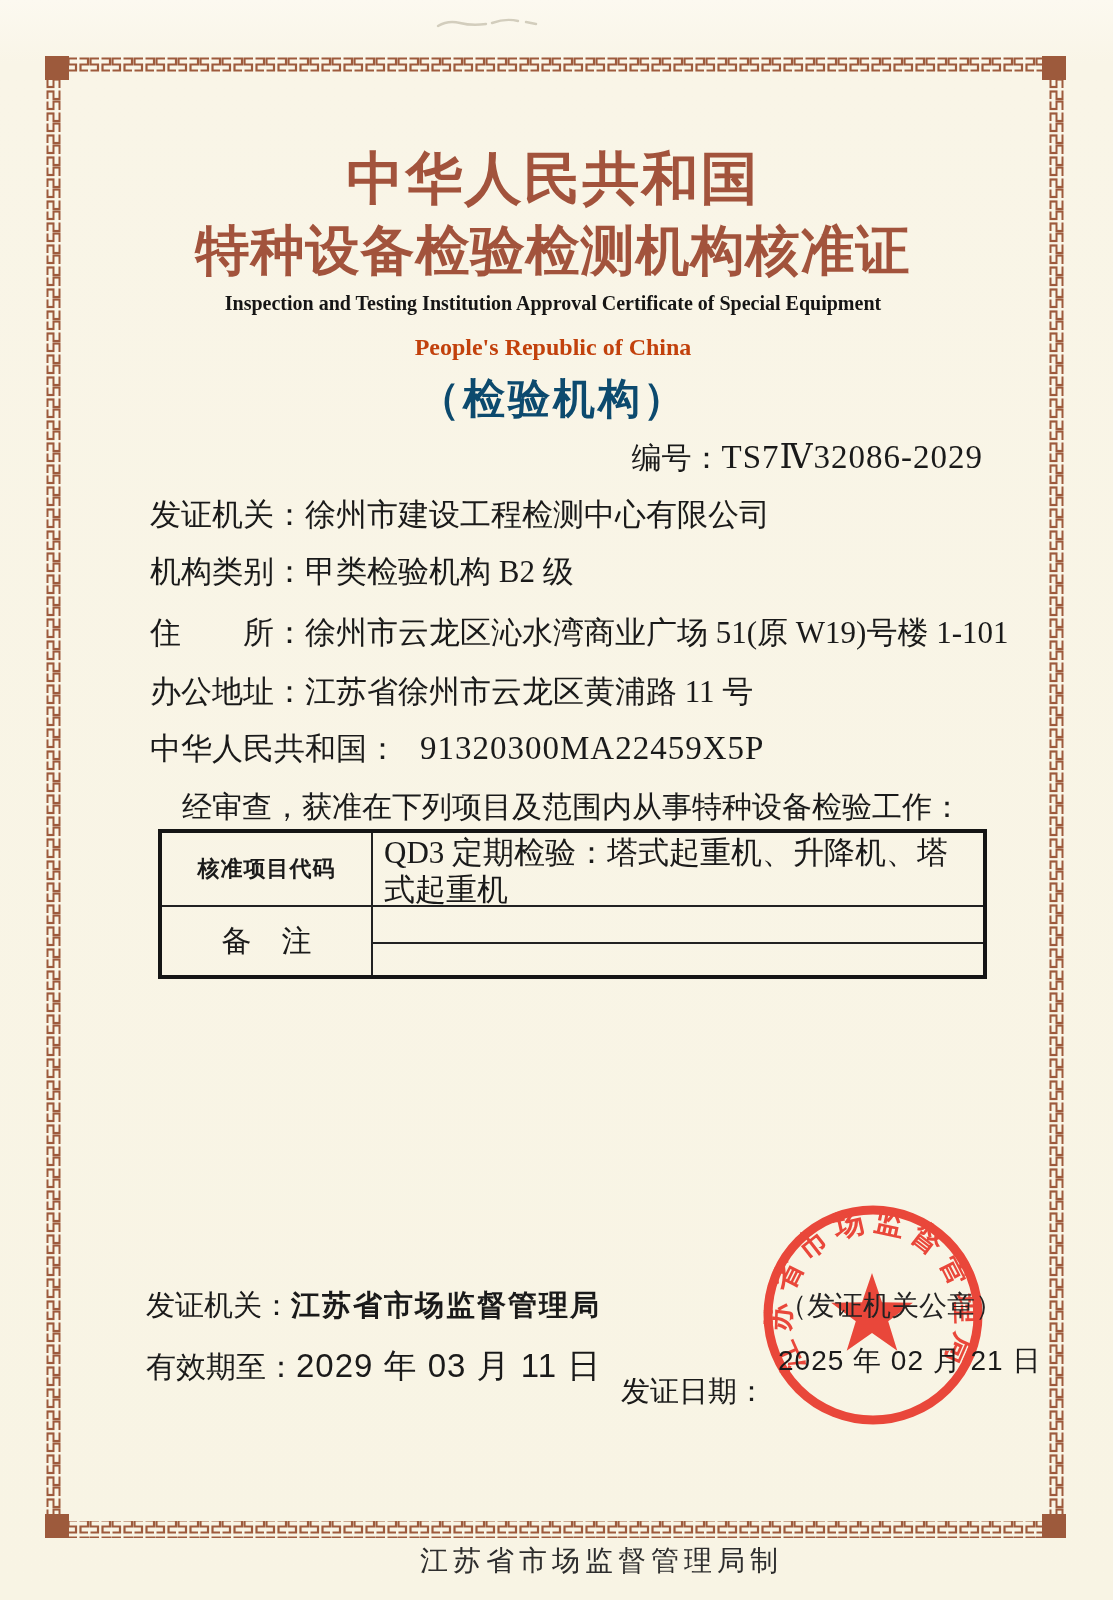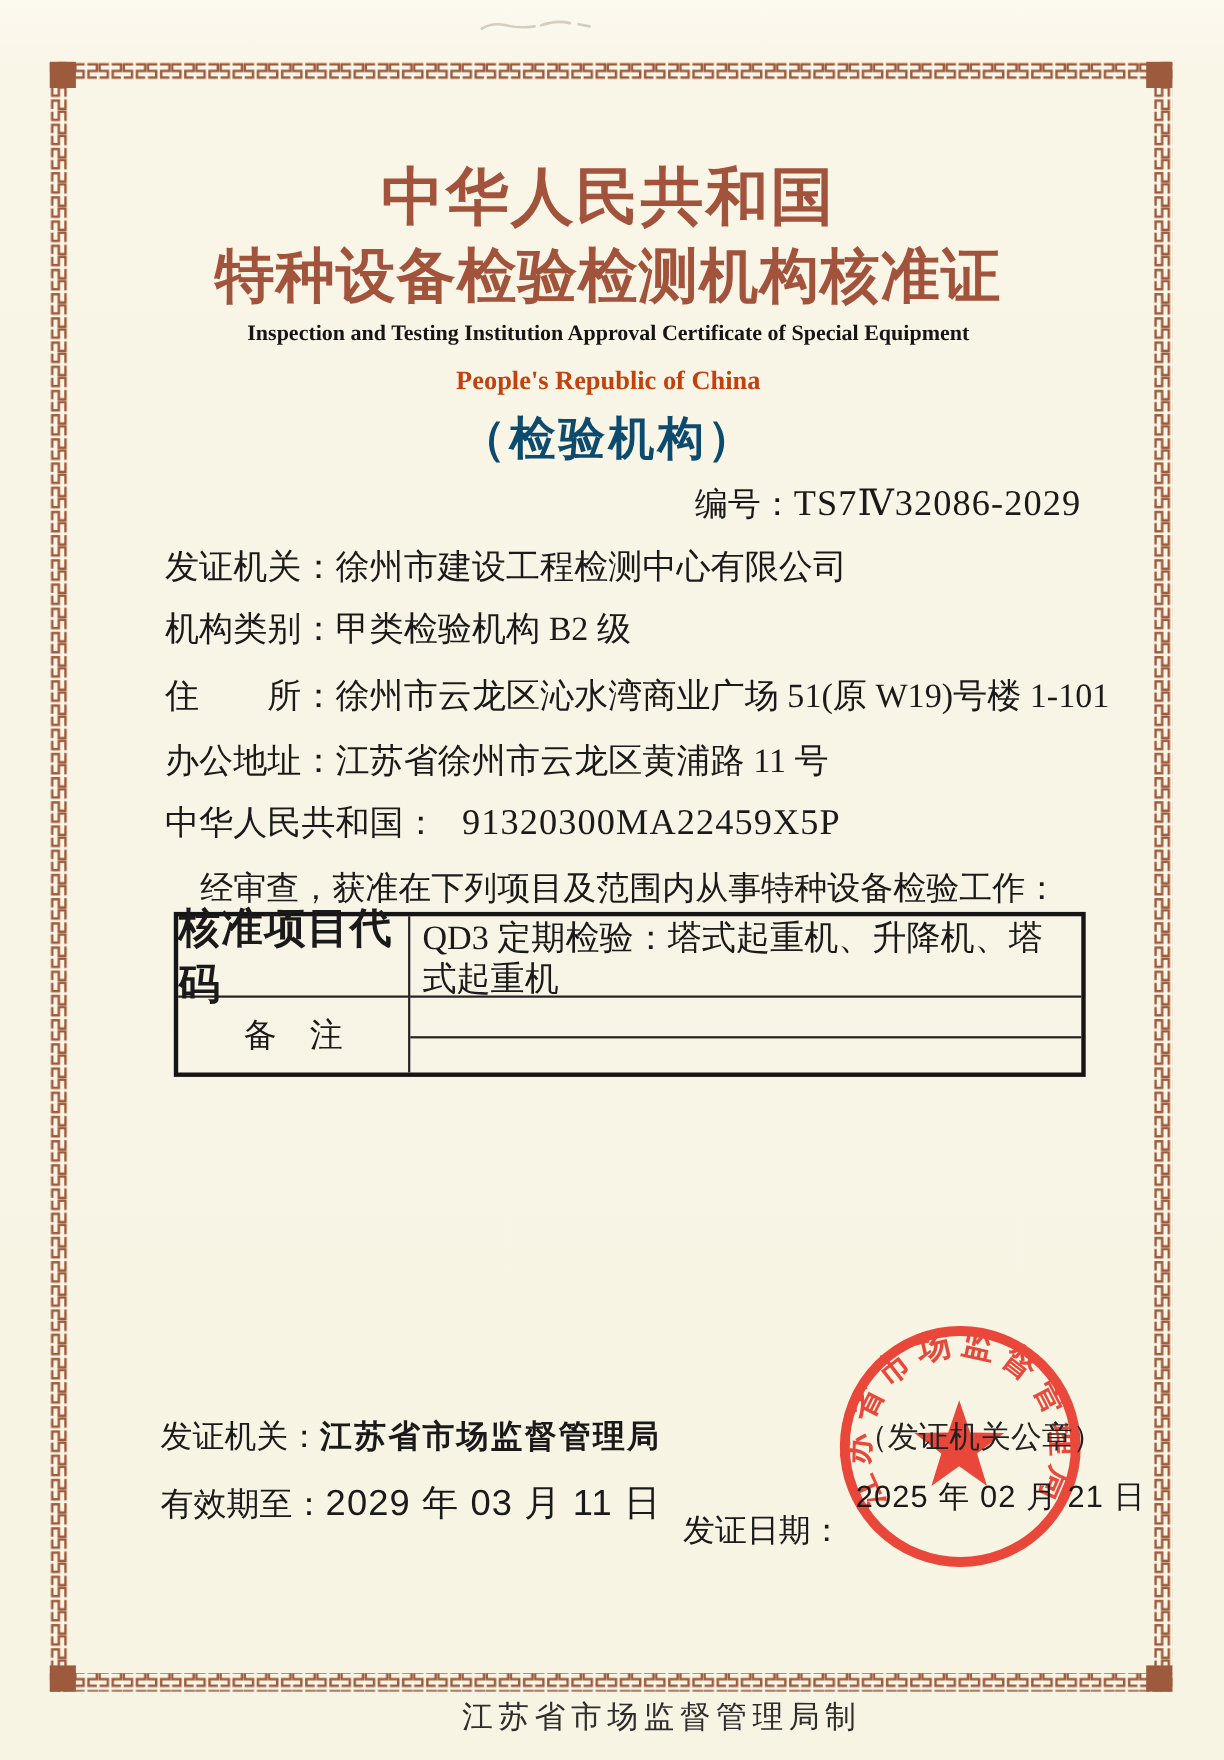--- a/index.html
+++ b/index.html
@@ -38,21 +38,21 @@
 
   .intro { left:182px; top:787px; font-size:30px; white-space:nowrap; }
 
   
   .cert-table { left:158px; top:829px; width:829px;
     border:4px solid #151515; display:grid;
     grid-template-columns:211px 1fr; grid-template-rows:74px 37px 31px; }
   .cert-table > div { min-width:0; }
   .th1 { grid-row:1; grid-column:1; border-right:2px solid #222; border-bottom:2px solid #222;
     display:flex; align-items:center; justify-content:center;
-    font-size:38px; font-weight:bold; letter-spacing:1px; }
+    font-size:22px; font-weight:bold; letter-spacing:1px; }
   .th2 { grid-row:2 / span 2; grid-column:1; border-right:2px solid #222;
     display:flex; align-items:center; justify-content:center; font-size:30px; }
   .tc1 { grid-row:1; grid-column:2; border-bottom:2px solid #222;
     padding:1px 9px 0 11px; font-size:31px; line-height:37px; }
   .tc2a { grid-row:2; grid-column:2; border-bottom:2px solid #222; }
   .tc2b { grid-row:3; grid-column:2; }
 
   
   .issuer { left:146px; top:1286px; font-size:29px; white-space:nowrap; }
   .issuer .field-value { font-family:"Liberation Sans","DejaVu Sans",sans-serif;

